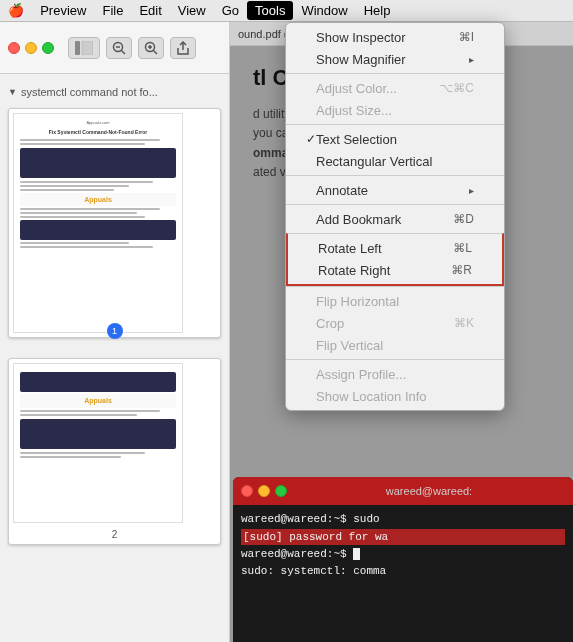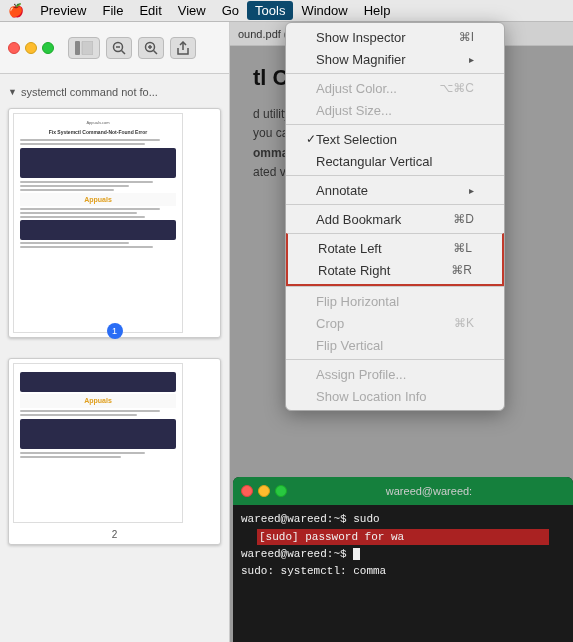--- a/index.html
+++ b/index.html
@@ -30,21 +30,21 @@
       cursor: pointer;
     }
     .menu-item {
       padding: 2px 8px;
       font-size: 13px;
       cursor: pointer;
       border-radius: 3px;
       white-space: nowrap;
     }
     .menu-item.active {
-      background: #0c4a6e;
+      background: #000000;
       color: white;
     }
 
     
     .window-area {
       display: flex;
       width: 573px;
       height: 620px;
       position: relative;
     }
@@ -299,21 +299,21 @@
       right: 0;
       width: 340px;
       height: 165px;
       background: #1a1a1a;
       border-radius: 6px 6px 0 0;
       overflow: hidden;
     }
 
     .terminal-titlebar {
       height: 28px;
-      background: #15803d;
+      background: #b91c1c;
       display: flex;
       align-items: center;
       padding: 0 8px;
       gap: 6px;
     }
 
     .terminal-traffic {
       display: flex;
       gap: 5px;
     }
@@ -329,21 +329,21 @@
       padding: 6px 8px;
       font-family: "Courier New", monospace;
       font-size: 11px;
       color: #f0f0f0;
       line-height: 1.5;
     }
     .terminal-error-line {
       background: #aa2222;
       display: block;
       padding: 0 2px;
-      margin: 1px 16px;
+      margin: 1px 0;
     }
     .terminal-cursor {
       display: inline-block;
       width: 7px;
       height: 12px;
       background: #f0f0f0;
       vertical-align: text-bottom;
     }
 
     

